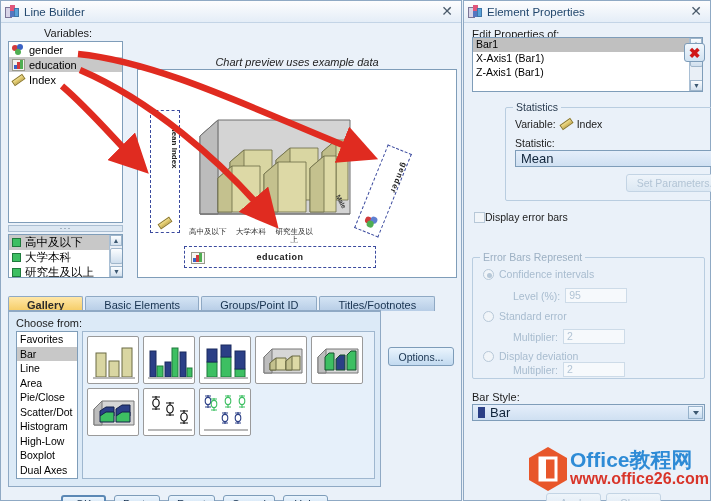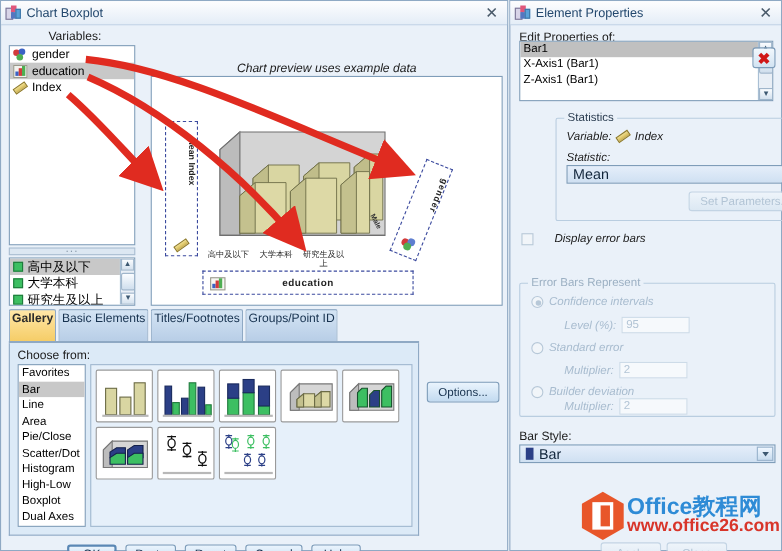--- a/index.html
+++ b/index.html
@@ -144,21 +144,21 @@
   #preview-3d { position:absolute; left:52px; top:36px; width:172px; height:132px; }
   .xlabels { position:absolute; left:48px; top:158px; width:130px;
     display:flex; justify-content:space-around; }
   .xlabels span { font-size:7.5px; width:40px; text-align:center; line-height:8px; color:#2a2a2a; }
   .depthlabel { position:absolute; left:196px; top:128px; font-size:6.5px;
     transform:rotate(62deg); color:#333; font-weight:bold; }
 
   
   #builder-tabs { position:absolute; left:7px; top:270px; height:18px; display:flex; align-items:flex-end; gap:2px; }
   .tab {
-    height:30px; padding:0 2px; line-height:16px; font-size:11px;
+    height:15px; padding:0 18px; line-height:16px; font-size:11px;
     border:1px solid #8fa9c4; border-bottom:none;
     background:linear-gradient(#d4e4f4,#b7cde6); color:#17324f;
     border-radius:2px 2px 0 0; cursor:pointer;
   }
   .tab.active { background:linear-gradient(#ffe7a8,#f5cc65); font-weight:bold; color:#2b2b2b; }
   #tabs-underline { position:absolute; left:7px; top:287px; width:373px; height:2px; background:#8fa9c4; }
 
   
   #gallery-panel {
     position:absolute; left:7px; top:289px; width:373px; height:175px;
@@ -224,21 +224,21 @@
   }
   .group > .gl {
     position:absolute; top:-7px; left:7px; background:#eaf1f9;
     padding:0 3px; font-size:10.5px; color:#2a3c50;
   }
   .group.dis > .gl { color:#9cb0c3; }
 
   #statistics-group { left:8px; top:84px; width:233px; height:94px;margin-left:33px; }
   #error-bars-group { left:8px; top:234px; width:233px; height:122px; }
 
-  .fld-label { font-size:10.5px; color:#1c1c1c;font-style:italic; }
+  .fld-label { font-size:10.5px; color:#1c1c1c; }
   .dis-text { color:#a8bccf; }
 
   .combo {
     background:linear-gradient(#e5eefa,#cfe0f2); border:1px solid #7f9db9;
     height:17px; display:flex; align-items:center; padding:4px 2px;
     font-size:13px; color:#10243a; position:relative; cursor:pointer;
   }
   .combo .arrowbox {
     position:absolute; right:1px; top:1px; width:15px; height:13px;
     background:linear-gradient(#f0f7ff,#c8dcef); border:1px solid #97b2cb;
@@ -288,21 +288,21 @@
 <body>
 
 <div class="win" id="chart-builder-window">
   <div class="titlebar">
     <span class="appicon">
       <i class="a"></i>
         <i class="b"></i>
         <i class="c"></i>
         <i class="d"></i>
     </span>
-    <span class="ttl">Chart Boxplot</span>
+    <span class="ttl">Line Builder</span>
     <span class="close-x">✕</span>
   </div>
 
   <div class="body">
 
     <span class="lbl" id="variables-label">Variables:</span>
 
     <div id="variables-list">
       <div class="var-row">
         <span class="vicon ic-nominal">
@@ -406,22 +406,22 @@
             <i class="b2"></i>
             <i class="b3"></i>
           </span>
         <span class="etext">education</span>
       </div>
     </div>
 
     <div id="builder-tabs">
       <div class="tab active">Gallery</div>
       <div class="tab">Basic Elements</div>
+      <div class="tab">Groups/Point ID</div>
       <div class="tab">Titles/Footnotes</div>
-      <div class="tab">Groups/Point ID</div>
     </div>
     <div id="tabs-underline"></div>
 
     <div id="gallery-panel">
       <span class="lbl" id="choose-from-label">Choose from:</span>
 
       <div id="gallery-type-list">
         <div class="gtype">Favorites</div>
         <div class="gtype sel">Bar</div>
         <div class="gtype">Line</div>
@@ -617,21 +617,21 @@
       <span class="fld-label" style="position:absolute;left:9px;top:29px;">Statistic:</span>
       <div class="combo" style="position:absolute;left:9px;top:42px;width:214px;">
         <span style="padding-left:3px;">Mean</span>
         <span class="arrowbox">
             <span class="caret"></span>
           </span>
       </div>
       <div class="btn-dis" style="position:absolute;left:120px;top:66px;width:103px;height:18px;">Set Parameters...</div>
     </div>
 
-    <div style="position:absolute;left:10px;top:188px;display:flex;align-items:center;gap:19px;">
+    <div style="position:absolute;left:10px;top:188px;display:flex;align-items:center;gap:0;">
       <span class="chk"></span>
       <span class="fld-label">Display error bars</span>
     </div>
 
     <div class="group dis" id="error-bars-group">
       <span class="gl">Error Bars Represent</span>
 
       <div style="position:absolute;left:10px;top:10px;display:flex;align-items:center;gap:5px;">
         <span class="radio on"></span>
         <span class="fld-label dis-text">Confidence intervals</span>
@@ -645,21 +645,21 @@
         <span class="radio"></span>
         <span class="fld-label dis-text">Standard error</span>
       </div>
       <div style="position:absolute;left:40px;top:71px;display:flex;align-items:center;gap:5px;">
         <span class="fld-label dis-text">Multiplier:</span>
         <span class="txtbox-dis" style="width:62px;">2</span>
       </div>
 
       <div style="position:absolute;left:10px;top:92px;display:flex;align-items:center;gap:5px;">
         <span class="radio"></span>
-        <span class="fld-label dis-text">Builder deviation</span>
+        <span class="fld-label dis-text">Display deviation</span>
       </div>
       <div style="position:absolute;left:40px;top:104px;display:flex;align-items:center;gap:5px;">
         <span class="fld-label dis-text">Multiplier:</span>
         <span class="txtbox-dis" style="width:62px;">2</span>
       </div>
     </div>
 
     <span class="lbl" id="bar-style-label">Bar Style:</span>
     <div class="combo" id="bar-style-combo">
       <span class="swatch-blue"></span>

